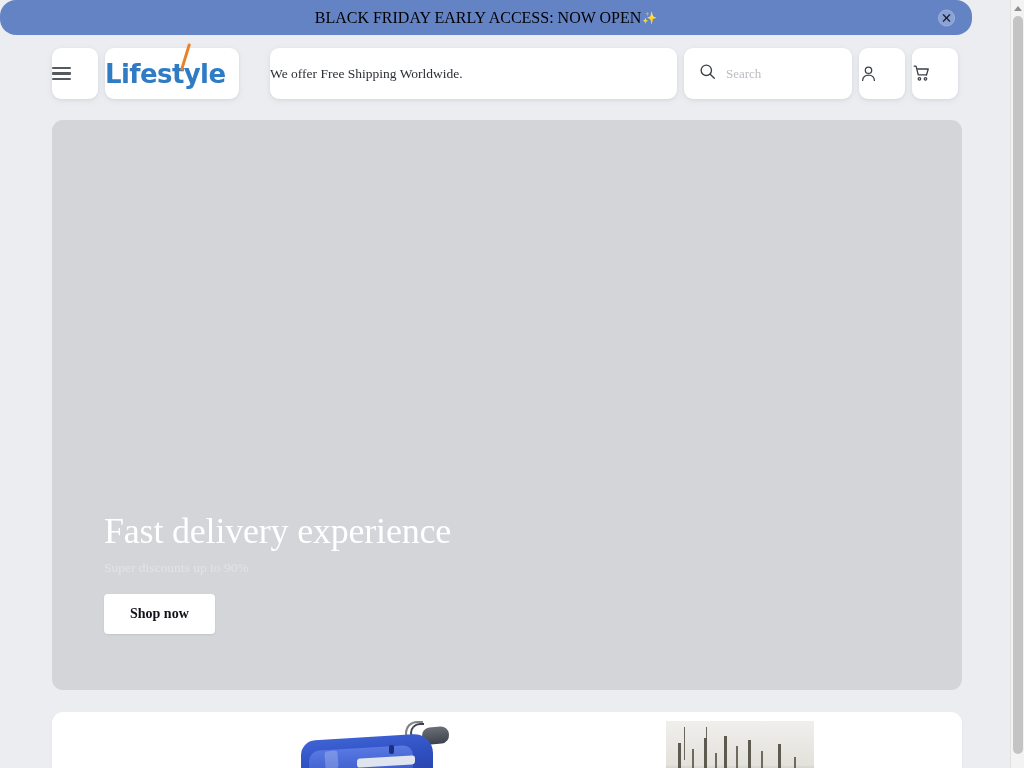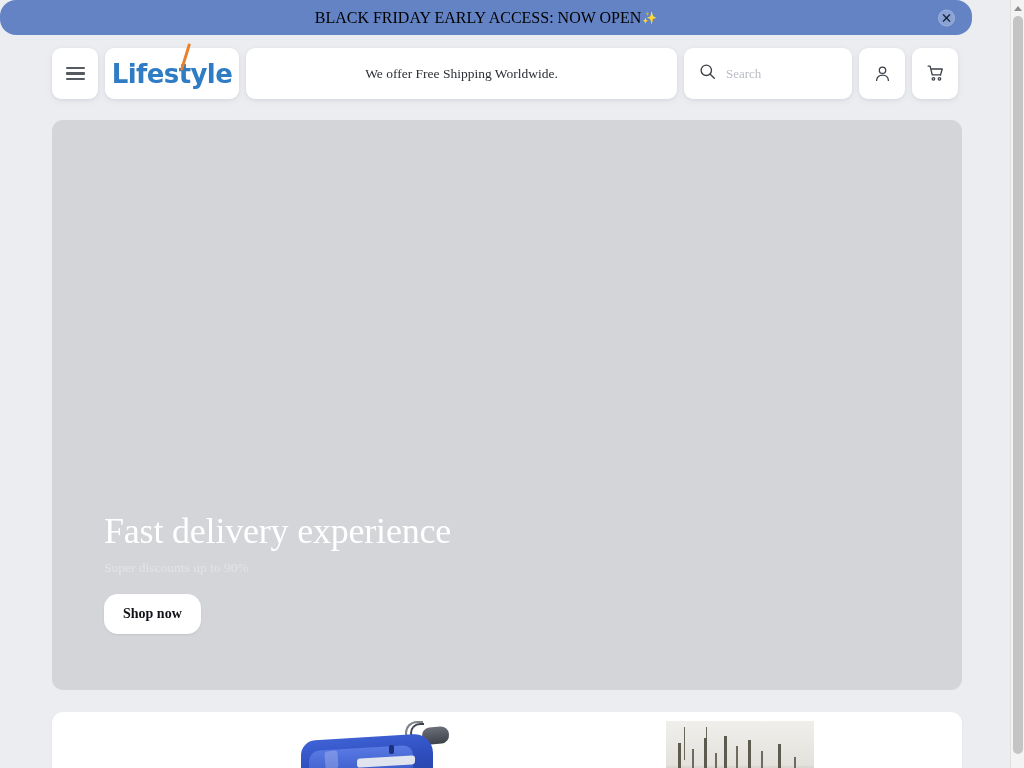--- a/index.html
+++ b/index.html
@@ -68,21 +68,20 @@
     align-items: stretch;
     gap: 7px;
     height: 64px;
   }
   .hcard {
     background: #ffffff;
     border-radius: 9px;
     box-shadow: 0 1px 3px rgba(24,39,75,.07), 0 2px 8px rgba(24,39,75,.05);
     display: flex;
     align-items: center;
-    justify-content: center;
     height: 51px;
   }
   #menu-button { width: 46px; cursor: pointer; }
   .burger { width: 19px; display:flex; flex-direction:column; gap:3px; }
   .burger i { display:block; height: 2.4px; background:#555a61; border-radius:1px; }
 
   #logo-card { width: 134px; cursor: pointer; position: relative; }
   #logo-text {
     font-family: "DejaVu Sans", sans-serif;
     font-size: 26px;
@@ -96,21 +95,21 @@
     position: absolute;
     left: 79px;
     top: -5px;
     width: 3px;
     height: 28px;
     background: #e8822a;
     transform: rotate(17deg);
     border-radius: 1px;
   }
 
-  #announce-card { flex: 1 1 auto; }
+  #announce-card { flex: 1 1 auto; margin-left: 24px; }
   #announce-text {
     font-family: "Liberation Serif", serif;
     font-size: 13.5px;
     color: #2b2f36;
   }
 
   #search-card {
     width: 168px;
     justify-content: flex-start;
     padding-left: 15px;
@@ -161,23 +160,23 @@
     color: #e2e3e5;
   }
   #hero-cta {
     display: inline-block;
     margin-top: 18px;
     background: #ffffff;
     color: #111318;
     font-family: "Liberation Serif", serif;
     font-size: 14px;
     font-weight: bold;
-    padding: 12px 19px;
+    padding: 12px 26px;
     border: none;
-    border-radius: 14px;
+    border-radius: 4px;
     cursor: pointer;
     box-shadow: 0 1px 2px rgba(0,0,0,.08);
   }
 
   
   #products-card {
     margin: 22px 48px 0 52px;
     background: #ffffff;
     border-radius: 11px;
     height: 120px;

